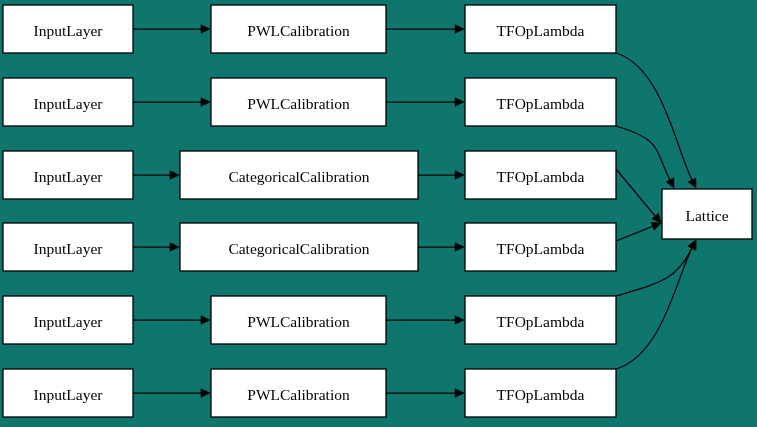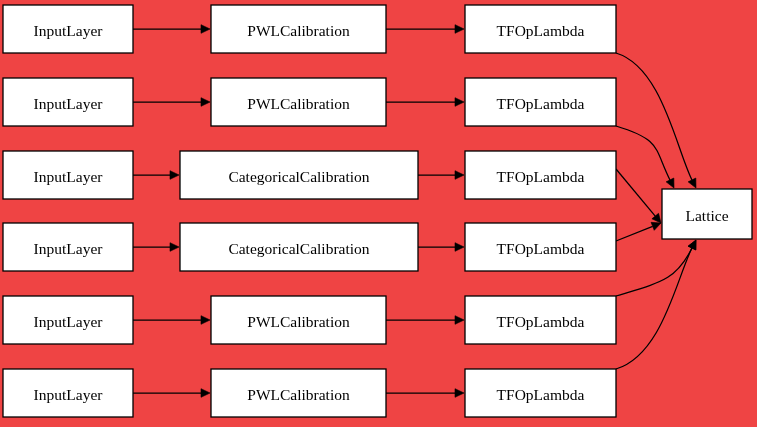--- a/index.html
+++ b/index.html
@@ -7,21 +7,21 @@
     padding: 0;
     background: #ffffff;
   }
   body {
     font-family: "Liberation Serif", "DejaVu Serif", serif;
   }
   #graph-canvas {
     position: relative;
     width: 757px;
     height: 427px;
-    background: #ef4444;
+    background: #0f766e;
     overflow: hidden;
   }
   #graph-svg {
     position: absolute;
     top: 0;
     left: 0;
     width: 757px;
     height: 427px;
     display: block;
   }

